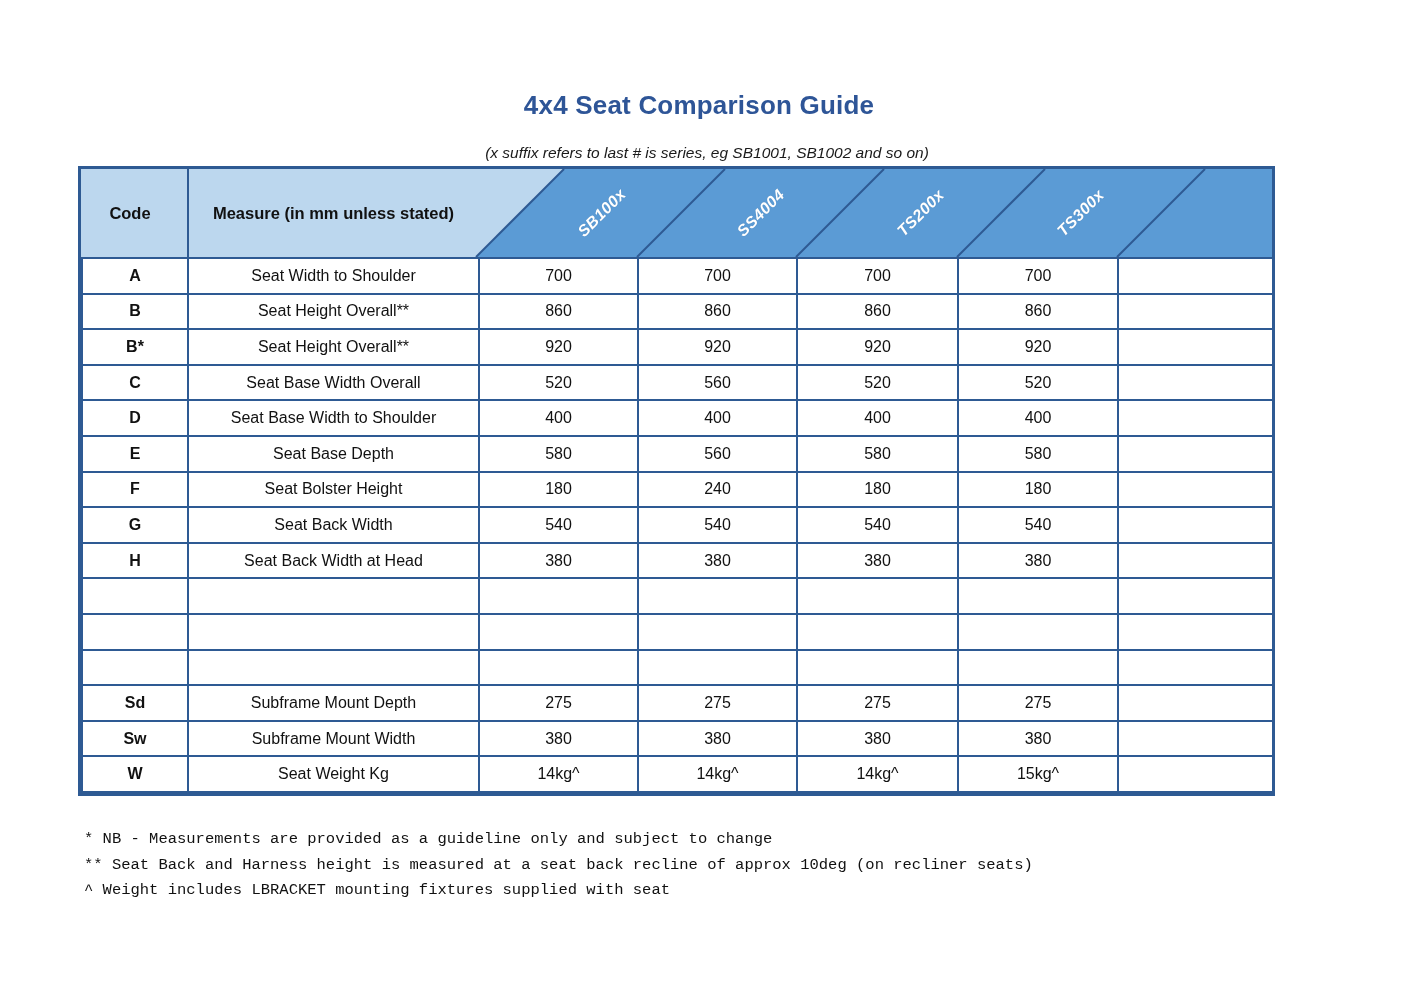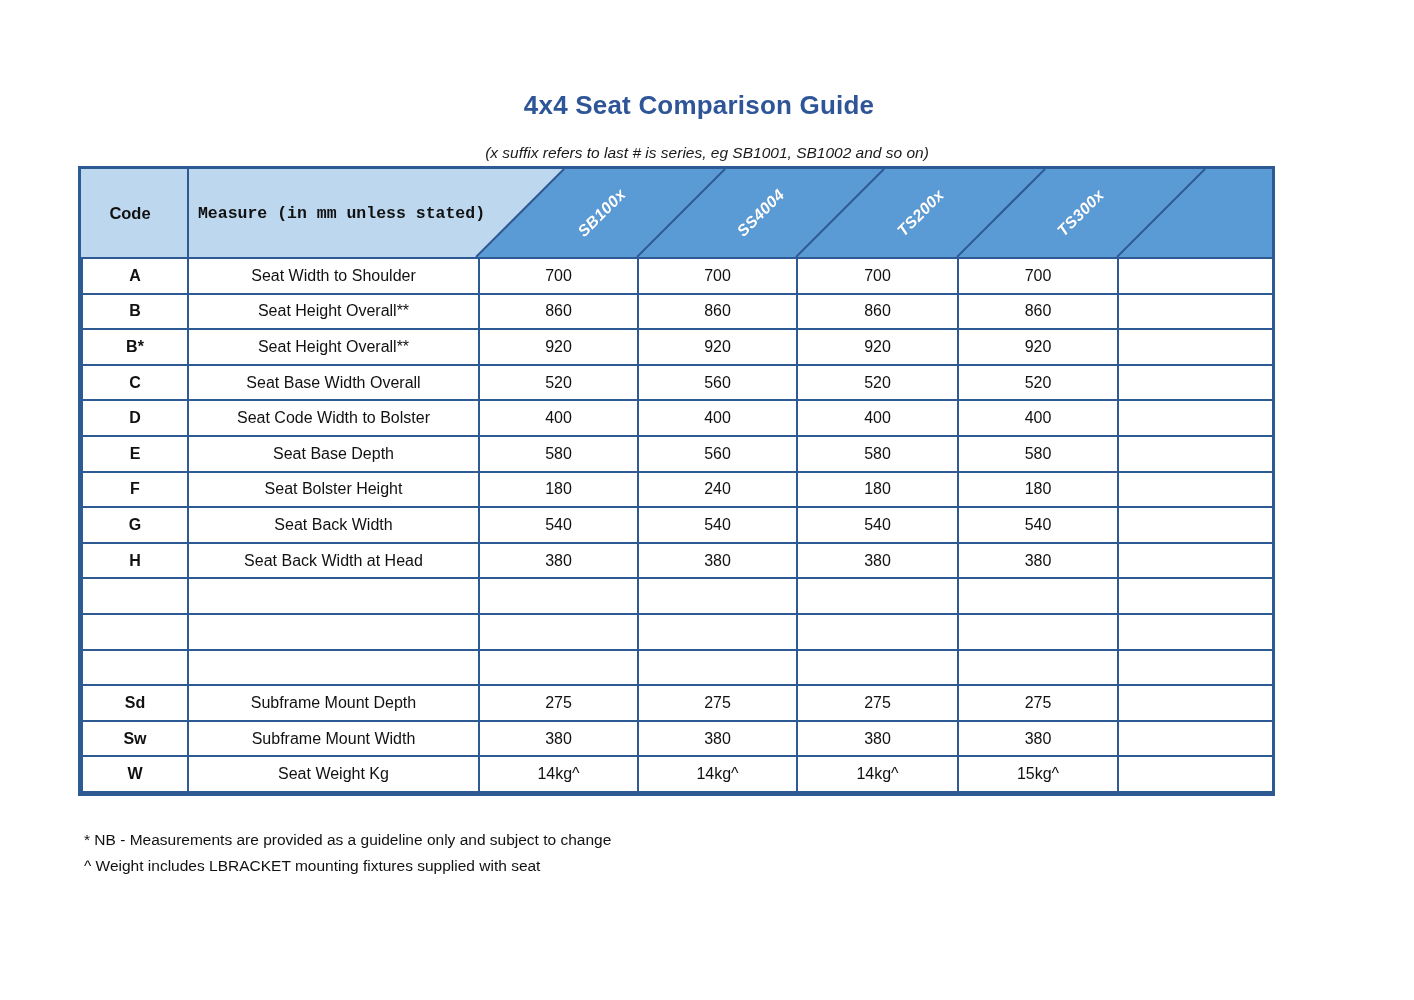--- a/index.html
+++ b/index.html
@@ -44,21 +44,21 @@
   .hdr-vsep {
     position:absolute; left:106px; top:0; width:2px; height:88px;
     background:var(--border, #2E5A93);
   }
   .hdr-label {
     position:absolute; top:0; height:88px;
     display:flex; align-items:center; justify-content:center;
     font-weight:bold; font-size:16.5px; color:#111; text-align:center;
   }
   #hdr-code { left:7px; width:84px; }
-  #hdr-measure { left:116px; width:289px;font-family:Liberation Mono, monospace; }
+  #hdr-measure { left:108px; width:289px; }
   .prod-label {
     position:absolute;
     transform:translate(-50%,-50%) rotate(-45deg);
     color:#fff; font-weight:bold; font-style:italic;
     font-size:16px; letter-spacing:0.4px; white-space:nowrap;
     text-shadow:0 0 1px rgba(0,0,0,0.15);
   }
 
   
   table.grid { border-collapse:collapse; width:100%; table-layout:fixed; }
@@ -66,21 +66,21 @@
     border:2px solid var(--border, #2E5A93);
     height:33.6px; padding:0;
     text-align:center; vertical-align:middle;
     font-size:16px; color:#111;
     white-space:nowrap; overflow:hidden;
   }
   .grid td.code { font-weight:bold; }
 
   .footnotes {
     position:absolute; left:84px; top:827px;
-    font-size:15.5px; color:#111;
+    font-size:15.5px; color:#111;font-family:Liberation Mono, monospace;
   }
   .footnote { line-height:25.5px; }
 </style>
 </head>
 <body>
 
 <div class="page">
 
   <div class="title">4x4 Seat Comparison Guide</div>
   <div class="subtitle">(x suffix refers to last # is series, eg SB1001, SB1002 and so on)</div>
@@ -149,21 +149,21 @@
             <td class="code">C</td>
             <td>Seat Base Width Overall</td>
             <td>520</td>
             <td>560</td>
             <td>520</td>
             <td>520</td>
             <td></td>
           </tr>
           <tr>
             <td class="code">D</td>
-            <td>Seat Code Width to Bolster</td>
+            <td>Seat Base Width to Shoulder</td>
             <td>400</td>
             <td>400</td>
             <td>400</td>
             <td>400</td>
             <td></td>
           </tr>
           <tr>
             <td class="code">E</td>
             <td>Seat Base Depth</td>
             <td>580</td>
@@ -254,16 +254,17 @@
             <td></td>
           </tr>
         </tbody>
     </table>
 
   </div>
 
   <div class="footnotes">
 
   <div class="footnote">* NB - Measurements are provided as a guideline only and subject to change</div>
+      <div class="footnote">** Seat Back and Harness height is measured at a seat back recline of approx 10deg (on recliner seats)</div>
       <div class="footnote">^ Weight includes LBRACKET mounting fixtures supplied with seat</div>
     </div>
 
 </div>
 
 </body></html>

